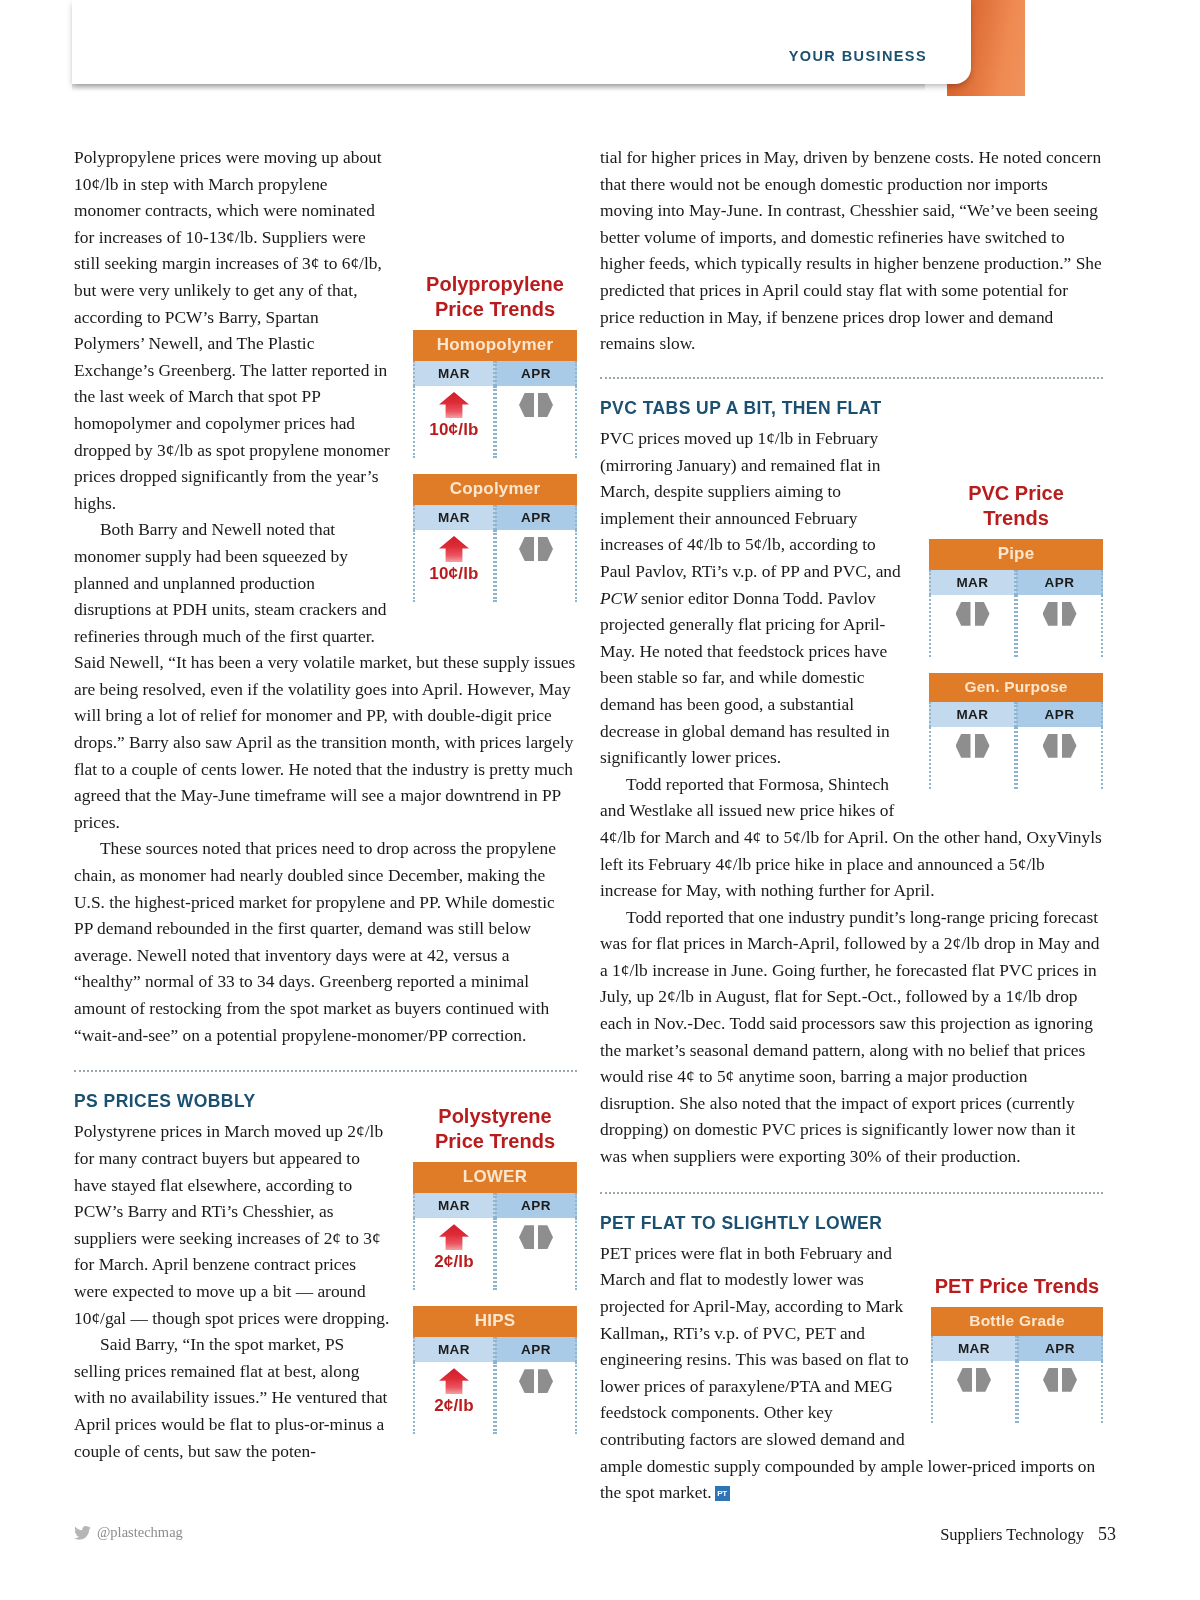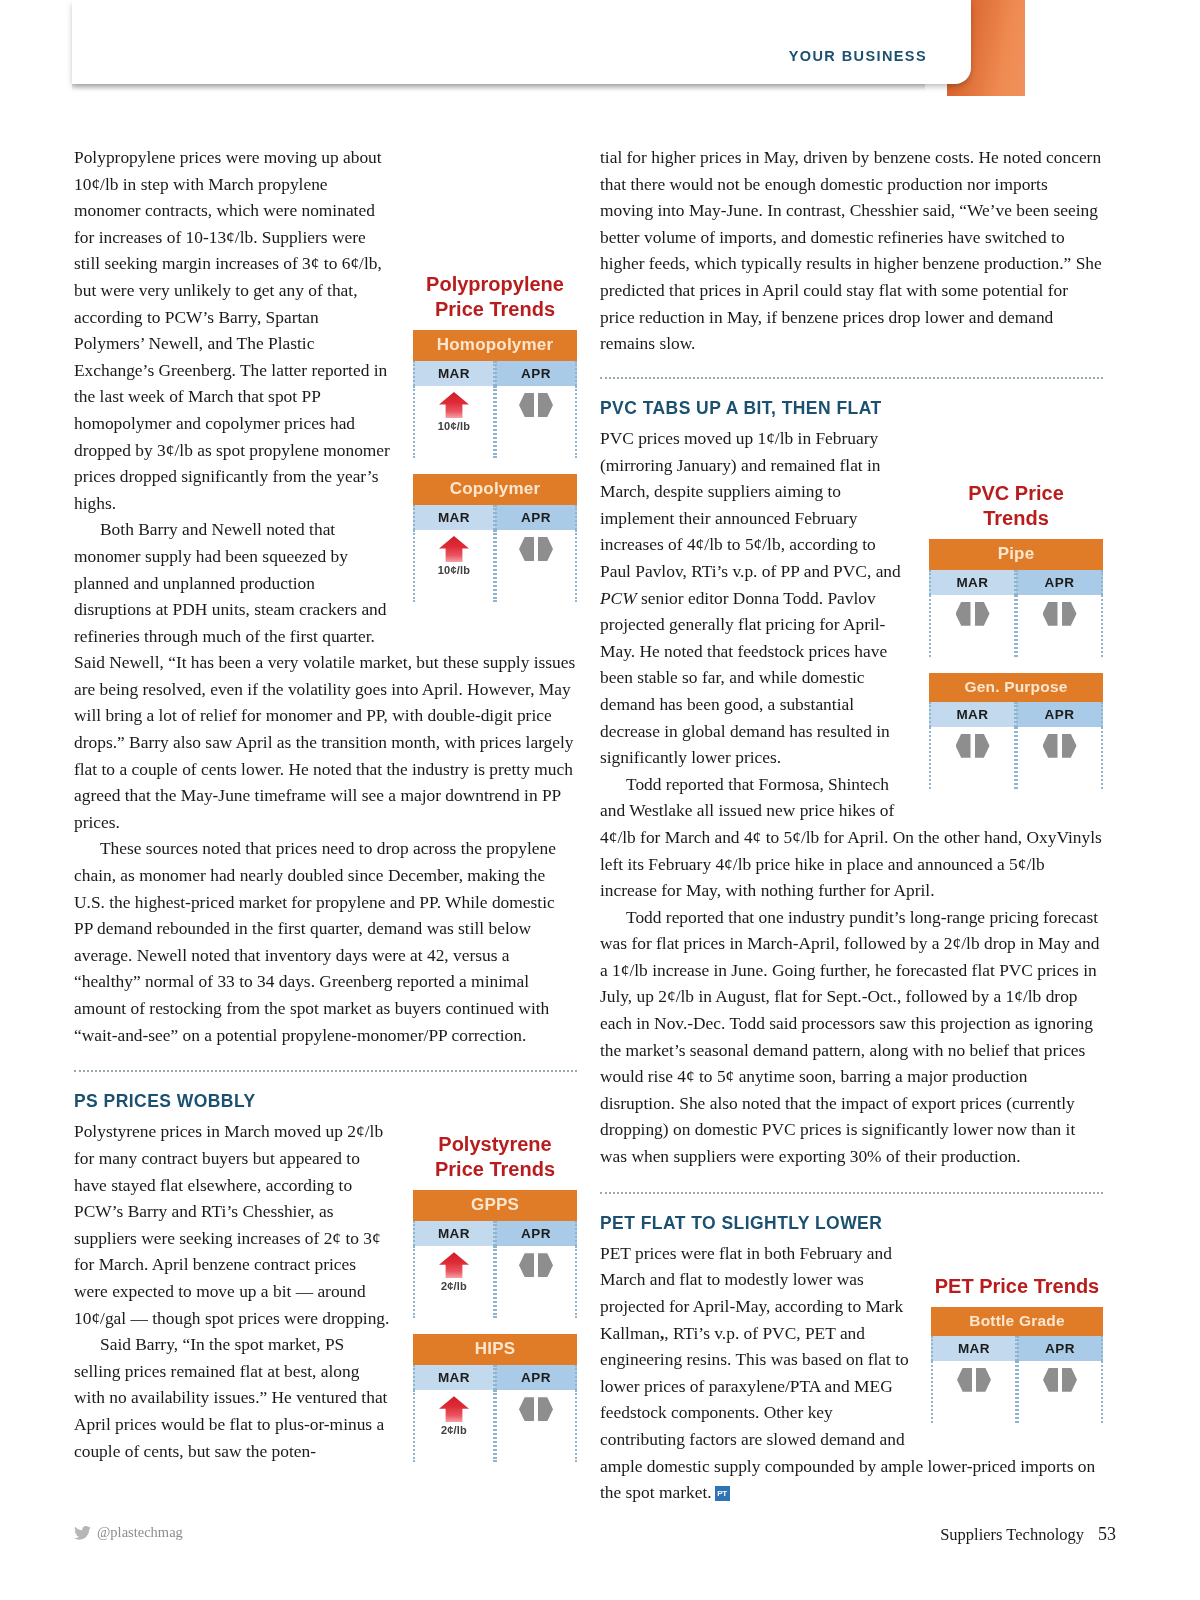--- a/index.html
+++ b/index.html
@@ -97,21 +97,21 @@
     flex:1;
     border-left:2px dotted #8fb4cf;
     border-right:2px dotted #8fb4cf;
     min-height:52px;
     display:flex;flex-direction:column;align-items:center;justify-content:flex-start;
     padding-top:6px;padding-bottom:4px;
   }
   .vcell.tall{min-height:62px;}
   .delta{
     font-family:"Liberation Sans", sans-serif;
-    font-weight:bold;font-size:11px;color:#404040;
+    font-weight:bold;font-size:17px;color:#b91c1c;
     margin-top:2px;letter-spacing:.2px;
   }
   .spacer-label{height:19px;}
 
   
   .arrow-up{
     width:30px;height:26px;
     background:linear-gradient(to bottom,#cf1f2c 0%,#dd2a36 40%,#ea5560 75%,#f4a0a7 100%);
     -webkit-clip-path:polygon(50% 0%,100% 48%,78% 48%,78% 100%,22% 100%,22% 48%,0% 48%);
     clip-path:polygon(50% 0%,100% 48%,78% 48%,78% 100%,22% 100%,22% 48%,0% 48%);
@@ -208,28 +208,28 @@
       </div>
     </div>
   </div>
 
   <p class="body">Polypropylene prices were moving up about 10¢/lb in step with March propylene monomer contracts, which were nominated for increases of 10-13¢/lb. Suppliers were still seeking margin increases of 3¢ to 6¢/lb, but were very unlikely to get any of that, according to PCW’s Barry, Spartan Polymers’ Newell, and The Plastic Exchange’s Greenberg. The latter reported in the last week of March that spot PP homopolymer and copolymer prices had dropped by 3¢/lb as spot propylene monomer prices dropped significantly from the year’s highs.</p>
   <p class="body">Both Barry and Newell noted that monomer supply had been squeezed by planned and unplanned production disruptions at PDH units, steam crackers and refineries through much of the first quarter. Said Newell, “It has been a very volatile market, but these supply issues are being resolved, even if the volatility goes into April. However, May will bring a lot of relief for monomer and PP, with double-digit price drops.” Barry also saw April as the transition month, with prices largely flat to a couple of cents lower. He noted that the industry is pretty much agreed that the May-June timeframe will see a major downtrend in PP prices.</p>
   <p class="body">These sources noted that prices need to drop across the propylene chain, as monomer had nearly doubled since December, making the U.S. the highest-priced market for propylene and PP.  While domestic PP demand rebounded in the first quarter, demand was still below average. Newell noted that inventory days were at 42, versus a “healthy” normal of 33 to 34 days. Greenberg reported a minimal amount of restocking from the spot market as buyers continued with “wait-and-see” on a potential propylene-monomer/PP correction.</p>
 
   <div class="rule" style="margin-top:22px;"></div>
 
-  <div class="trend-group float-right" style="margin-top:40px;">
+  <div class="trend-group float-right" style="margin-top:12px;">
     <div class="trend-title">
       <span>Polystyrene</span><br>
       <span>Price Trends</span>
     </div>
 
     <div class="card">
-      <div class="card-hdr">GPPS</div>
+      <div class="card-hdr">LOWER</div>
       <div class="card-months">
         <div class="mcell m1">MAR</div>
         <div class="mcell m2">APR</div>
       </div>
       <div class="card-vals">
         <div class="vcell tall">
           <div class="arrow-up"></div>
           <div class="delta">2¢/lb</div>
         </div>
         <div class="vcell tall">

